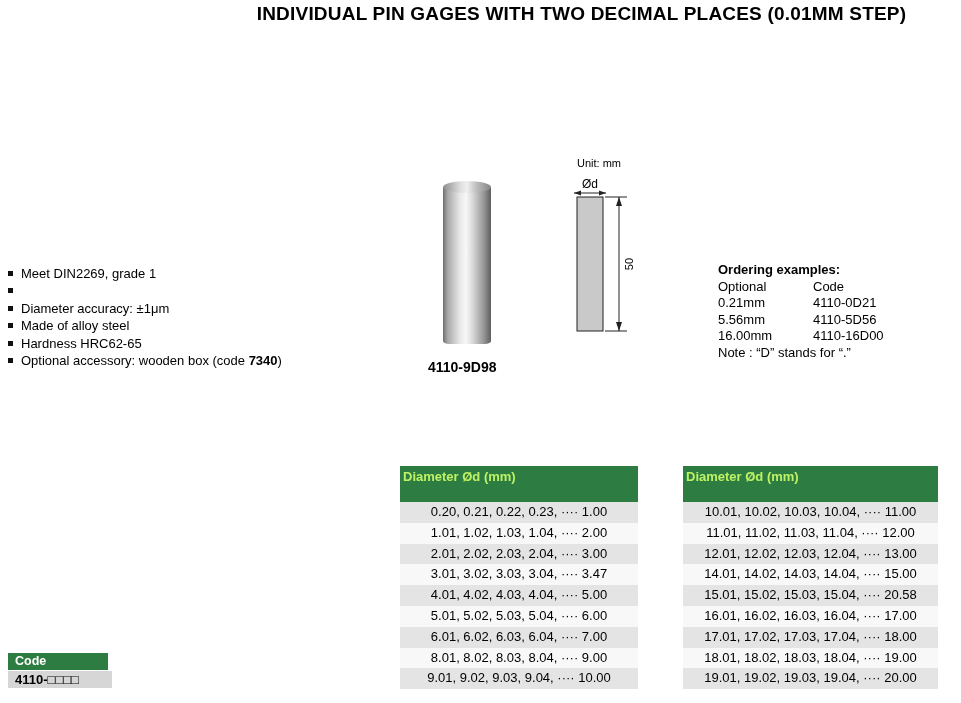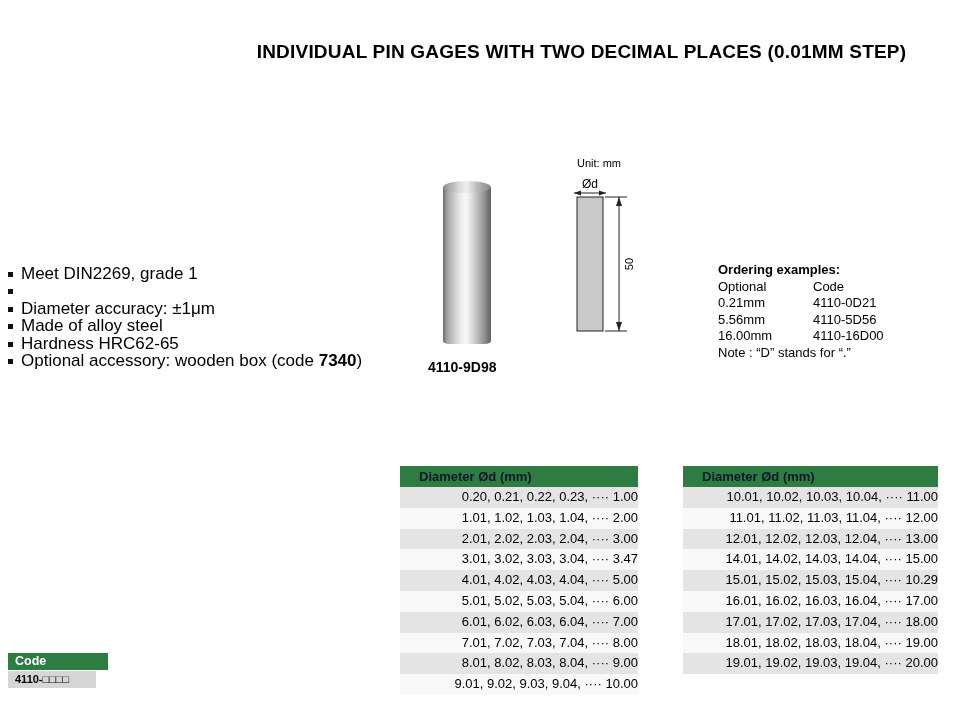--- a/index.html
+++ b/index.html
@@ -6,23 +6,23 @@
     --accent-green:#2d7d43;
     --row-alt:#e4e4e4;
     --row-base:#f8f8f8;
     --code-bg:#d6d6d6;
   }
   *{margin:0;padding:0;box-sizing:border-box;}
   body{background:#fff;font-family:"Liberation Sans",sans-serif;color:#000;}
   .page{position:relative;width:961px;height:703px;background:#fff;overflow:hidden;}
 
   .title{position:absolute;top:3px;left:0;width:961px;padding-left:202px;text-align:center;
-         font-size:19px;font-weight:bold;white-space:nowrap;letter-spacing:.2px;margin-top:38px;}
+         font-size:19px;font-weight:bold;white-space:nowrap;letter-spacing:.2px;}
 
-  .features{position:absolute;left:8px;top:265px;font-size:17px;}
+  .features{position:absolute;left:8px;top:265px;font-size:13px;}
   .feature{line-height:17.4px;white-space:nowrap;}
   .bullet{display:inline-block;width:5px;height:5px;background:#111;margin-right:8px;vertical-align:2px;}
   .bold{font-weight:bold;margin-top:25px;}
 
   .pin{position:absolute;left:443px;top:181px;width:48px;height:163px;}
   .pin-top{position:absolute;left:0;top:0;width:48px;height:12px;border-radius:50%;
            background:linear-gradient(90deg,#8d8d8d,#dcdcdc 35%,#efefef 50%,#bdbdbd 70%,#848484);}
   .pin-body{position:absolute;left:0;top:6px;width:48px;height:157px;
             border-radius:0 0 6px 6px / 0 0 3px 3px;
             background:linear-gradient(90deg,#6e6e6e 0,#a9a9a9 10%,#e8e8e8 35%,#f7f7f7 48%,#d8d8d8 62%,#969696 85%,#5f5f5f 100%);}
@@ -31,29 +31,29 @@
   .drawing{position:absolute;left:565px;top:155px;}
   .drawing text{font-family:"Liberation Sans",sans-serif;fill:#000;}
 
   .ordering{position:absolute;left:718px;top:222px;font-size:13px;line-height:16.5px;}
   .ord-title{font-weight:bold;margin-top:40px;}
   .ord-col1{display:inline-block;width:95px;}
 
   .tbl{position:absolute;top:466px;font-size:13px;}
   .tbl-left{left:400px;width:238px;}
   .tbl-right{left:683px;width:255px;}
-  .tbl-header{height:21px;line-height:21px;background:var(--accent-green);color:#0f172a;font-weight:bold;padding-left:19px;}
-  .tbl-row{height:20.8px;line-height:20.8px;text-align:right;}
+  .tbl-header{height:36px;line-height:21px;background:var(--accent-green);color:#bef264;font-weight:bold;padding-left:3px;}
+  .tbl-row{height:20.8px;line-height:20.8px;text-align:center;}
   .tbl-row:nth-child(even){background:var(--row-alt);}
   .tbl-row:nth-child(odd){background:var(--row-base);}
 
   .code-label{position:absolute;left:8px;top:653px;width:100px;height:17px;line-height:17px;
               background:var(--accent-green);color:#fff;font-weight:bold;font-size:12.5px;padding-left:7px;}
-  .code-value{position:absolute;left:8px;top:671px;width:88px;height:17px;line-height:17px;
-              background:var(--code-bg);font-weight:bold;font-size:11px;padding-left:7px;}
+  .code-value{position:absolute;left:8px;top:671px;width:104px;height:17px;line-height:17px;
+              background:var(--code-bg);font-weight:bold;font-size:13px;padding-left:7px;}
 </style>
 </head>
 <body>
 
 <div class="page">
 
   <div class="title">INDIVIDUAL PIN GAGES WITH TWO DECIMAL PLACES (0.01MM STEP)</div>
 
   <div class="features">
     <div class="feature"><span class="bullet"></span><span>Meet DIN2269, grade 1</span></div>
@@ -104,32 +104,31 @@
 
   <div class="tbl tbl-left">
     <div class="tbl-header">Diameter Ød (mm)</div>
     <div class="tbl-row">0.20, 0.21, 0.22, 0.23, ···· 1.00</div>
     <div class="tbl-row">1.01, 1.02, 1.03, 1.04, ···· 2.00</div>
     <div class="tbl-row">2.01, 2.02, 2.03, 2.04, ···· 3.00</div>
     <div class="tbl-row">3.01, 3.02, 3.03, 3.04, ···· 3.47</div>
     <div class="tbl-row">4.01, 4.02, 4.03, 4.04, ···· 5.00</div>
     <div class="tbl-row">5.01, 5.02, 5.03, 5.04, ···· 6.00</div>
     <div class="tbl-row">6.01, 6.02, 6.03, 6.04, ···· 7.00</div>
-    <div class="tbl-row">7.01, 7.02, 7.03, 7.04, ···· 8.00</div>
     <div class="tbl-row">8.01, 8.02, 8.03, 8.04, ···· 9.00</div>
     <div class="tbl-row">9.01, 9.02, 9.03, 9.04, ···· 10.00</div>
   </div>
 
   <div class="tbl tbl-right">
     <div class="tbl-header">Diameter Ød (mm)</div>
     <div class="tbl-row">10.01, 10.02, 10.03, 10.04, ···· 11.00</div>
     <div class="tbl-row">11.01, 11.02, 11.03, 11.04, ···· 12.00</div>
     <div class="tbl-row">12.01, 12.02, 12.03, 12.04, ···· 13.00</div>
     <div class="tbl-row">14.01, 14.02, 14.03, 14.04, ···· 15.00</div>
-    <div class="tbl-row">15.01, 15.02, 15.03, 15.04, ···· 10.29</div>
+    <div class="tbl-row">15.01, 15.02, 15.03, 15.04, ···· 20.58</div>
     <div class="tbl-row">16.01, 16.02, 16.03, 16.04, ···· 17.00</div>
     <div class="tbl-row">17.01, 17.02, 17.03, 17.04, ···· 18.00</div>
     <div class="tbl-row">18.01, 18.02, 18.03, 18.04, ···· 19.00</div>
     <div class="tbl-row">19.01, 19.02, 19.03, 19.04, ···· 20.00</div>
   </div>
 
   <div class="code-label">Code</div>
   <div class="code-value">4110-□□□□</div>
 
 </div>

